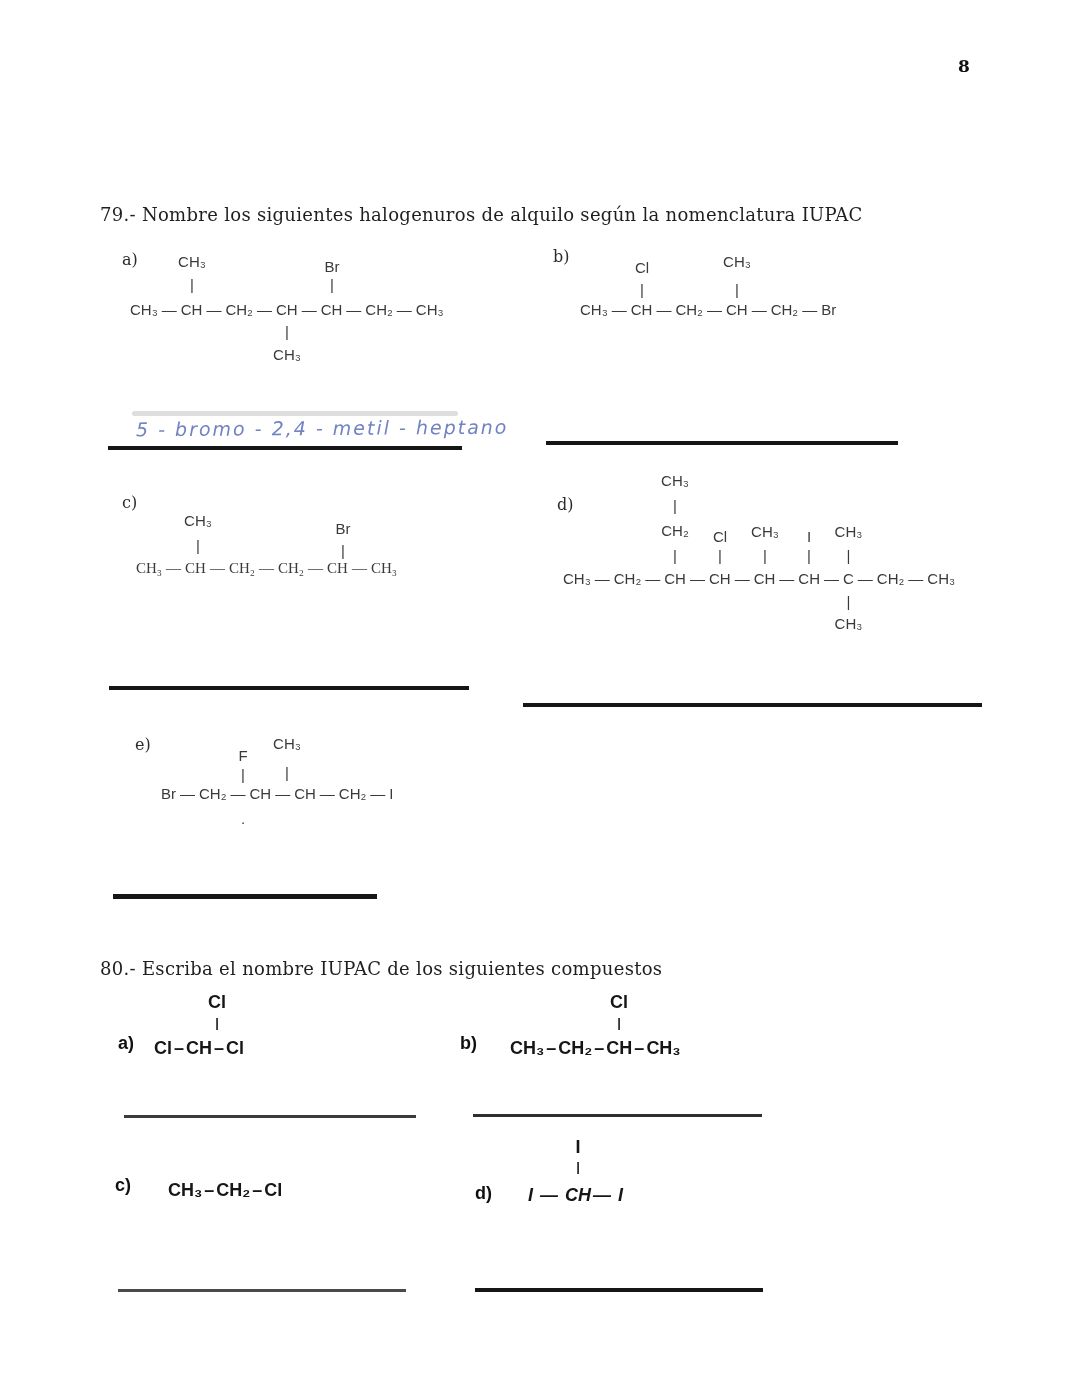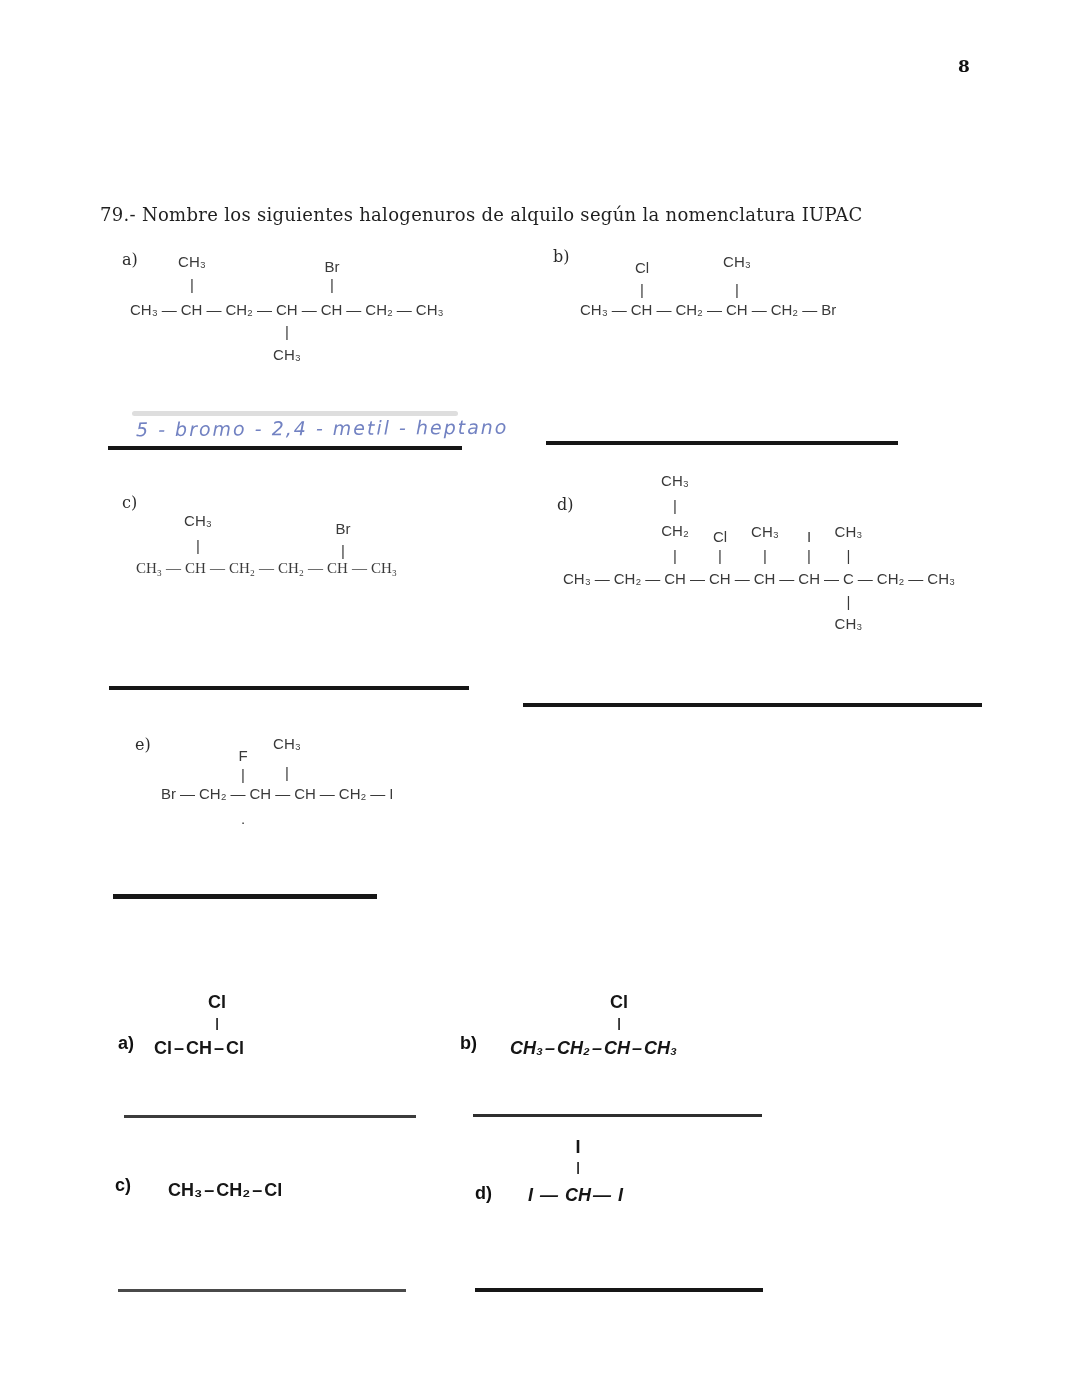--- a/index.html
+++ b/index.html
@@ -98,30 +98,31 @@
       <div class="chain" style="left: 13px; top: 55px; margin-left: 18px;"><span class="atom">Br</span><span class="dash">—</span><span class="atom">CH₂</span><span class="dash">—</span><span class="atom">CH</span><span class="dash">—</span><span class="atom">CH</span><span class="dash">—</span><span class="atom">CH₂</span><span class="dash">—</span><span class="atom">I</span></div>
       <span class="sub" style="left: 113px; top: 17px; transform: translateX(-50%);">F</span>
       <span class="sub bond" style="left: 113px; top: 36px; transform: translateX(-50%);">|</span>
       <span class="sub" style="left: 157px; top: 5px; transform: translateX(-50%);">CH₃</span>
       <span class="sub bond" style="left: 157px; top: 34px; transform: translateX(-50%);">|</span>
       <span class="sub faint" style="left: 113px; top: 80px; transform: translateX(-50%);">.</span>
     </div>
 
   <div class="ans-line" style="left:113px;top:894px;width:264px;height:5px"></div>
 
+  <div class="abs prompt" style="left:100px;top:926px">80.- Escriba el nombre IUPAC de los siguientes compuestos</div>
 
   <div class="struct q80" style="left:115px;top:983px">
       <span class="slabel" style="left: 3px; top: 50px;">a)</span>
       <div class="chain" style="left: 39px; top: 55px;"><span class="atom">Cl</span><span class="dash">–</span><span class="atom">CH</span><span class="dash">–</span><span class="atom">Cl</span></div>
       <span class="sub" style="left: 102px; top: 9px; transform: translateX(-50%);">Cl</span>
       <span class="sub bond" style="left: 102px; top: 32px; transform: translateX(-50%);">|</span>
     </div>
   <div class="struct q80" style="left:455px;top:983px">
       <span class="slabel" style="left: 5px; top: 50px;">b)</span>
-      <div class="chain" style="left: 55px; top: 55px; font-style: italic;"><span class="atom">CH₃</span><span class="dash">–</span><span class="atom">CH₂</span><span class="dash">–</span><span class="atom">CH</span><span class="dash">–</span><span class="atom">CH₃</span></div>
+      <div class="chain" style="left: 55px; top: 55px;"><span class="atom">CH₃</span><span class="dash">–</span><span class="atom">CH₂</span><span class="dash">–</span><span class="atom">CH</span><span class="dash">–</span><span class="atom">CH₃</span></div>
       <span class="sub" style="left: 164px; top: 9px; transform: translateX(-50%);">Cl</span>
       <span class="sub bond" style="left: 164px; top: 32px; transform: translateX(-50%);">|</span>
     </div>
 
   <div class="ans-line" style="left:124px;top:1115px;width:292px;height:3px;background:#3c3c3c"></div>
   <div class="ans-line" style="left:473px;top:1114px;width:289px;height:3px;background:#2e2e2e"></div>
 
   <div class="struct q80" style="left:112px;top:1170px">
       <span class="slabel" style="left: 3px; top: 5px;">c)</span>
       <div class="chain" style="left: 56px; top: 10px;"><span class="atom">CH₃</span><span class="dash">–</span><span class="atom">CH₂</span><span class="dash">–</span><span class="atom">Cl</span></div>

